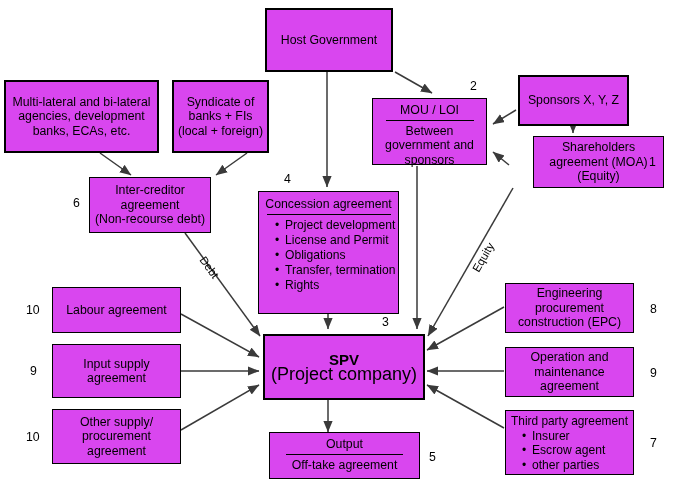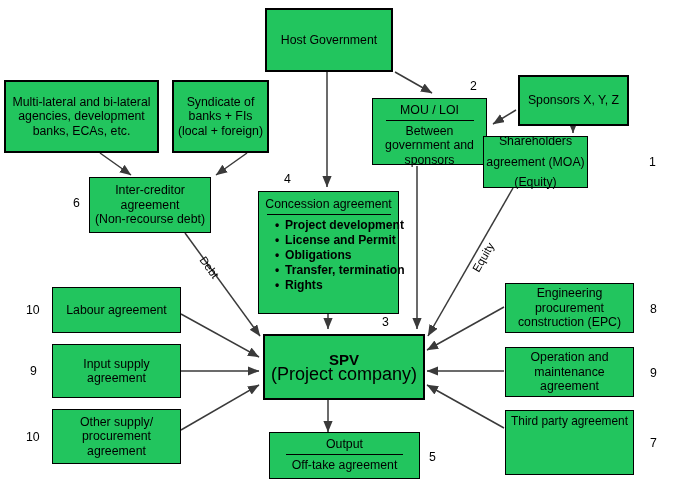--- a/index.html
+++ b/index.html
@@ -8,21 +8,21 @@
     width:675px;height:490px;
     background:#ffffff;
     font-family:"Liberation Sans","DejaVu Sans",sans-serif;
     overflow:hidden;
   }
   #edges{position:absolute;left:0;top:0;width:675px;height:490px;}
   .node{
     position:absolute;
     box-sizing:border-box;
     border:1.4px solid #000;
-    background:#22c55e;
+    background:#d946ef;
     display:flex;
     flex-direction:column;
     align-items:center;
     justify-content:center;
     text-align:center;
     font-size:12.3px;
     line-height:14.5px;
     color:#000;
     z-index:3;
   }
@@ -142,33 +142,33 @@
     <span class="ln">Between</span>
     <span class="ln">government and</span>
     <span class="ln">sponsors</span>
   </div>
   <div class="numlabel" style="left:470px;top:79px;">2</div>
 
   <div class="node thick" style="left:518px;top:75px;width:111px;height:51px;">
     <span class="ln">Sponsors X, Y, Z</span>
   </div>
 
-  <div class="node" style="left:483px;top:136px;width:105px;height:52px;gap:6px;">
+  <div class="node" style="left:533px;top:136px;width:131px;height:52px;">
     <span class="ln">Shareholders</span>
     <span class="ln">agreement (MOA)</span>
     <span class="ln">(Equity)</span>
   </div>
   <div class="numlabel" style="left:649px;top:155px;">1</div>
 
   <div class="node titled" style="left:258px;top:191px;width:141px;height:123px;padding-top:5px;">
     <div class="titlewrap">
       <span class="ttl">Concession agreement</span>
       <div class="rule" style="width:124px;"></div>
     </div>
-    <ul class="bullets" style="margin-left:14px;font-weight:bold;">
+    <ul class="bullets" style="margin-left:14px;">
       <li>Project development</li>
       <li>License and Permit</li>
       <li>Obligations</li>
       <li>Transfer, termination</li>
       <li>Rights</li>
     </ul>
   </div>
   <div class="numlabel" style="left:284px;top:172px;">4</div>
 
   <div class="node thick bold" style="left:263px;top:334px;width:162px;height:66px;">
@@ -206,20 +206,25 @@
     <span class="ln">Operation and</span>
     <span class="ln">maintenance</span>
     <span class="ln">agreement</span>
   </div>
   <div class="numlabel" style="left:650px;top:366px;">9</div>
 
   <div class="node titled" style="left:505px;top:410px;width:129px;height:65px;padding-top:3px;">
     <div class="titlewrap">
       <span class="ttl" style="font-size:11.9px;">Third party agreement</span>
     </div>
+    <ul class="bullets" style="margin-left:14px;line-height:14.5px;">
+      <li>Insurer</li>
+      <li>Escrow agent</li>
+      <li>other parties</li>
+    </ul>
   </div>
   <div class="numlabel" style="left:650px;top:436px;">7</div>
 
   <div class="node titled" style="left:269px;top:432px;width:151px;height:47px;padding-top:4px;">
     <div class="titlewrap">
       <span class="ttl">Output</span>
       <div class="rule" style="width:117px;"></div>
     </div>
     <span class="ln">Off-take agreement</span>
   </div>

